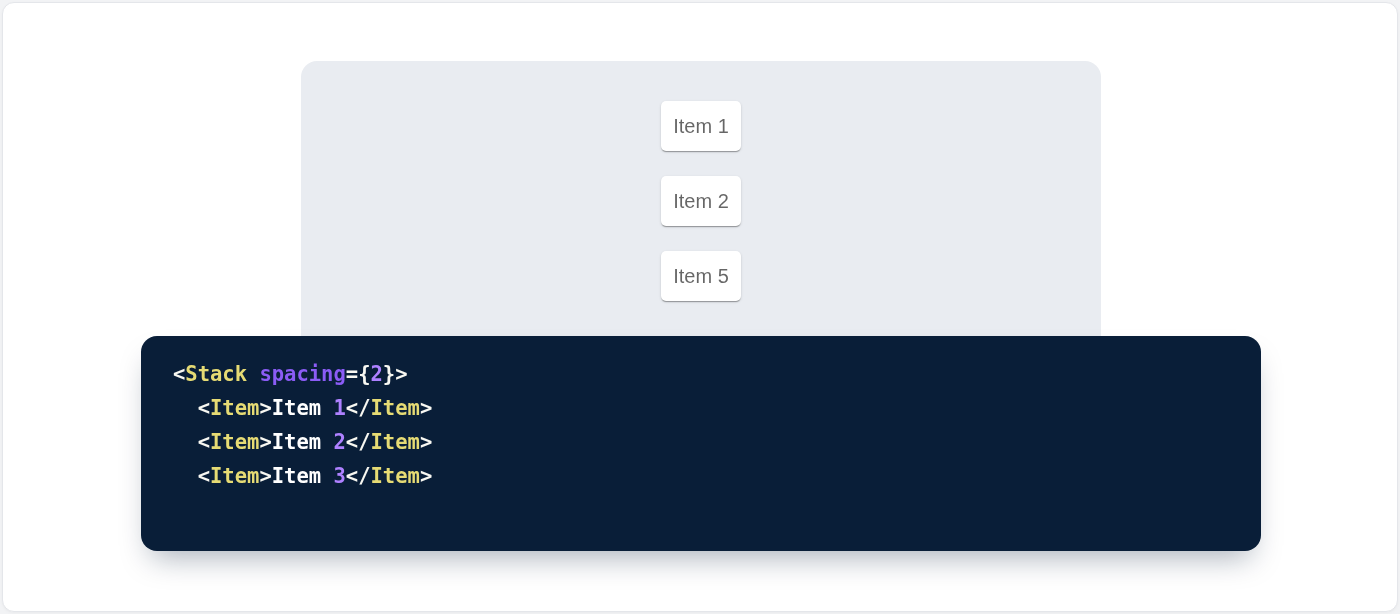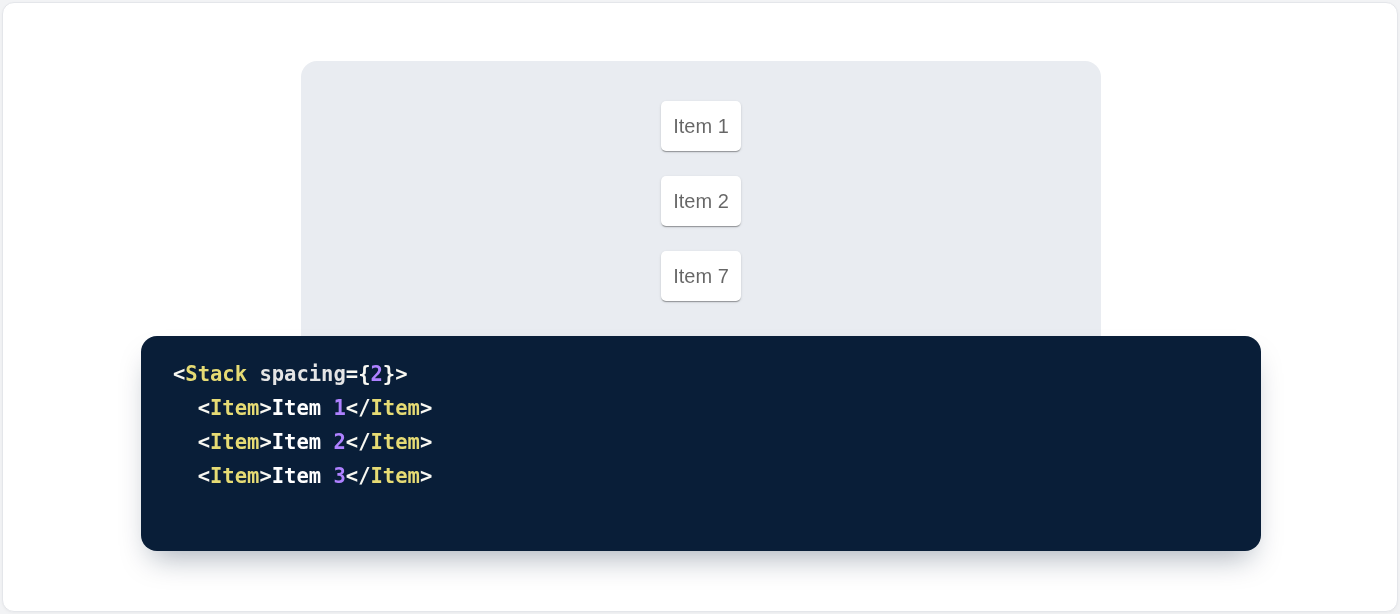--- a/index.html
+++ b/index.html
@@ -74,24 +74,24 @@
 </style>
 </head>
 <body>
 
 <div class="frame">
 
   <div class="demo-panel">
     <div class="stack">
         <div class="stack-item">Item 1</div>
         <div class="stack-item">Item 2</div>
-        <div class="stack-item">Item 7</div>
+        <div class="stack-item">Item 5</div>
       </div>
   </div>
 
   <div class="code-block" style="background: rgb(9, 30, 56);">
-      <div class="code-line"><span style="color: rgb(248, 248, 242);">&lt;</span><span style="color: rgb(230, 219, 116);">Stack</span><span style="color: rgb(255, 255, 255);"> </span><span style="color: #e5e5e5;">spacing</span><span style="color: rgb(248, 248, 242);">={</span><span style="color: rgb(174, 129, 255);">2</span><span style="color: rgb(248, 248, 242);">}&gt;</span></div>
+      <div class="code-line"><span style="color: rgb(248, 248, 242);">&lt;</span><span style="color: rgb(230, 219, 116);">Stack</span><span style="color: rgb(255, 255, 255);"> </span><span style="color: #8b5cf6;">spacing</span><span style="color: rgb(248, 248, 242);">={</span><span style="color: rgb(174, 129, 255);">2</span><span style="color: rgb(248, 248, 242);">}&gt;</span></div>
       <div class="code-line"><span style="color: rgb(255, 255, 255);">  </span><span style="color: rgb(248, 248, 242);">&lt;</span><span style="color: rgb(230, 219, 116);">Item</span><span style="color: rgb(248, 248, 242);">&gt;</span><span style="color: rgb(255, 255, 255);">Item </span><span style="color: rgb(174, 129, 255);">1</span><span style="color: rgb(248, 248, 242);">&lt;/</span><span style="color: rgb(230, 219, 116);">Item</span><span style="color: rgb(248, 248, 242);">&gt;</span></div>
       <div class="code-line"><span style="color: rgb(255, 255, 255);">  </span><span style="color: rgb(248, 248, 242);">&lt;</span><span style="color: rgb(230, 219, 116);">Item</span><span style="color: rgb(248, 248, 242);">&gt;</span><span style="color: rgb(255, 255, 255);">Item </span><span style="color: rgb(174, 129, 255);">2</span><span style="color: rgb(248, 248, 242);">&lt;/</span><span style="color: rgb(230, 219, 116);">Item</span><span style="color: rgb(248, 248, 242);">&gt;</span></div>
       <div class="code-line"><span style="color: rgb(255, 255, 255);">  </span><span style="color: rgb(248, 248, 242);">&lt;</span><span style="color: rgb(230, 219, 116);">Item</span><span style="color: rgb(248, 248, 242);">&gt;</span><span style="color: rgb(255, 255, 255);">Item </span><span style="color: rgb(174, 129, 255);">3</span><span style="color: rgb(248, 248, 242);">&lt;/</span><span style="color: rgb(230, 219, 116);">Item</span><span style="color: rgb(248, 248, 242);">&gt;</span></div>
     </div>
 
 </div>
 
 </body></html>

